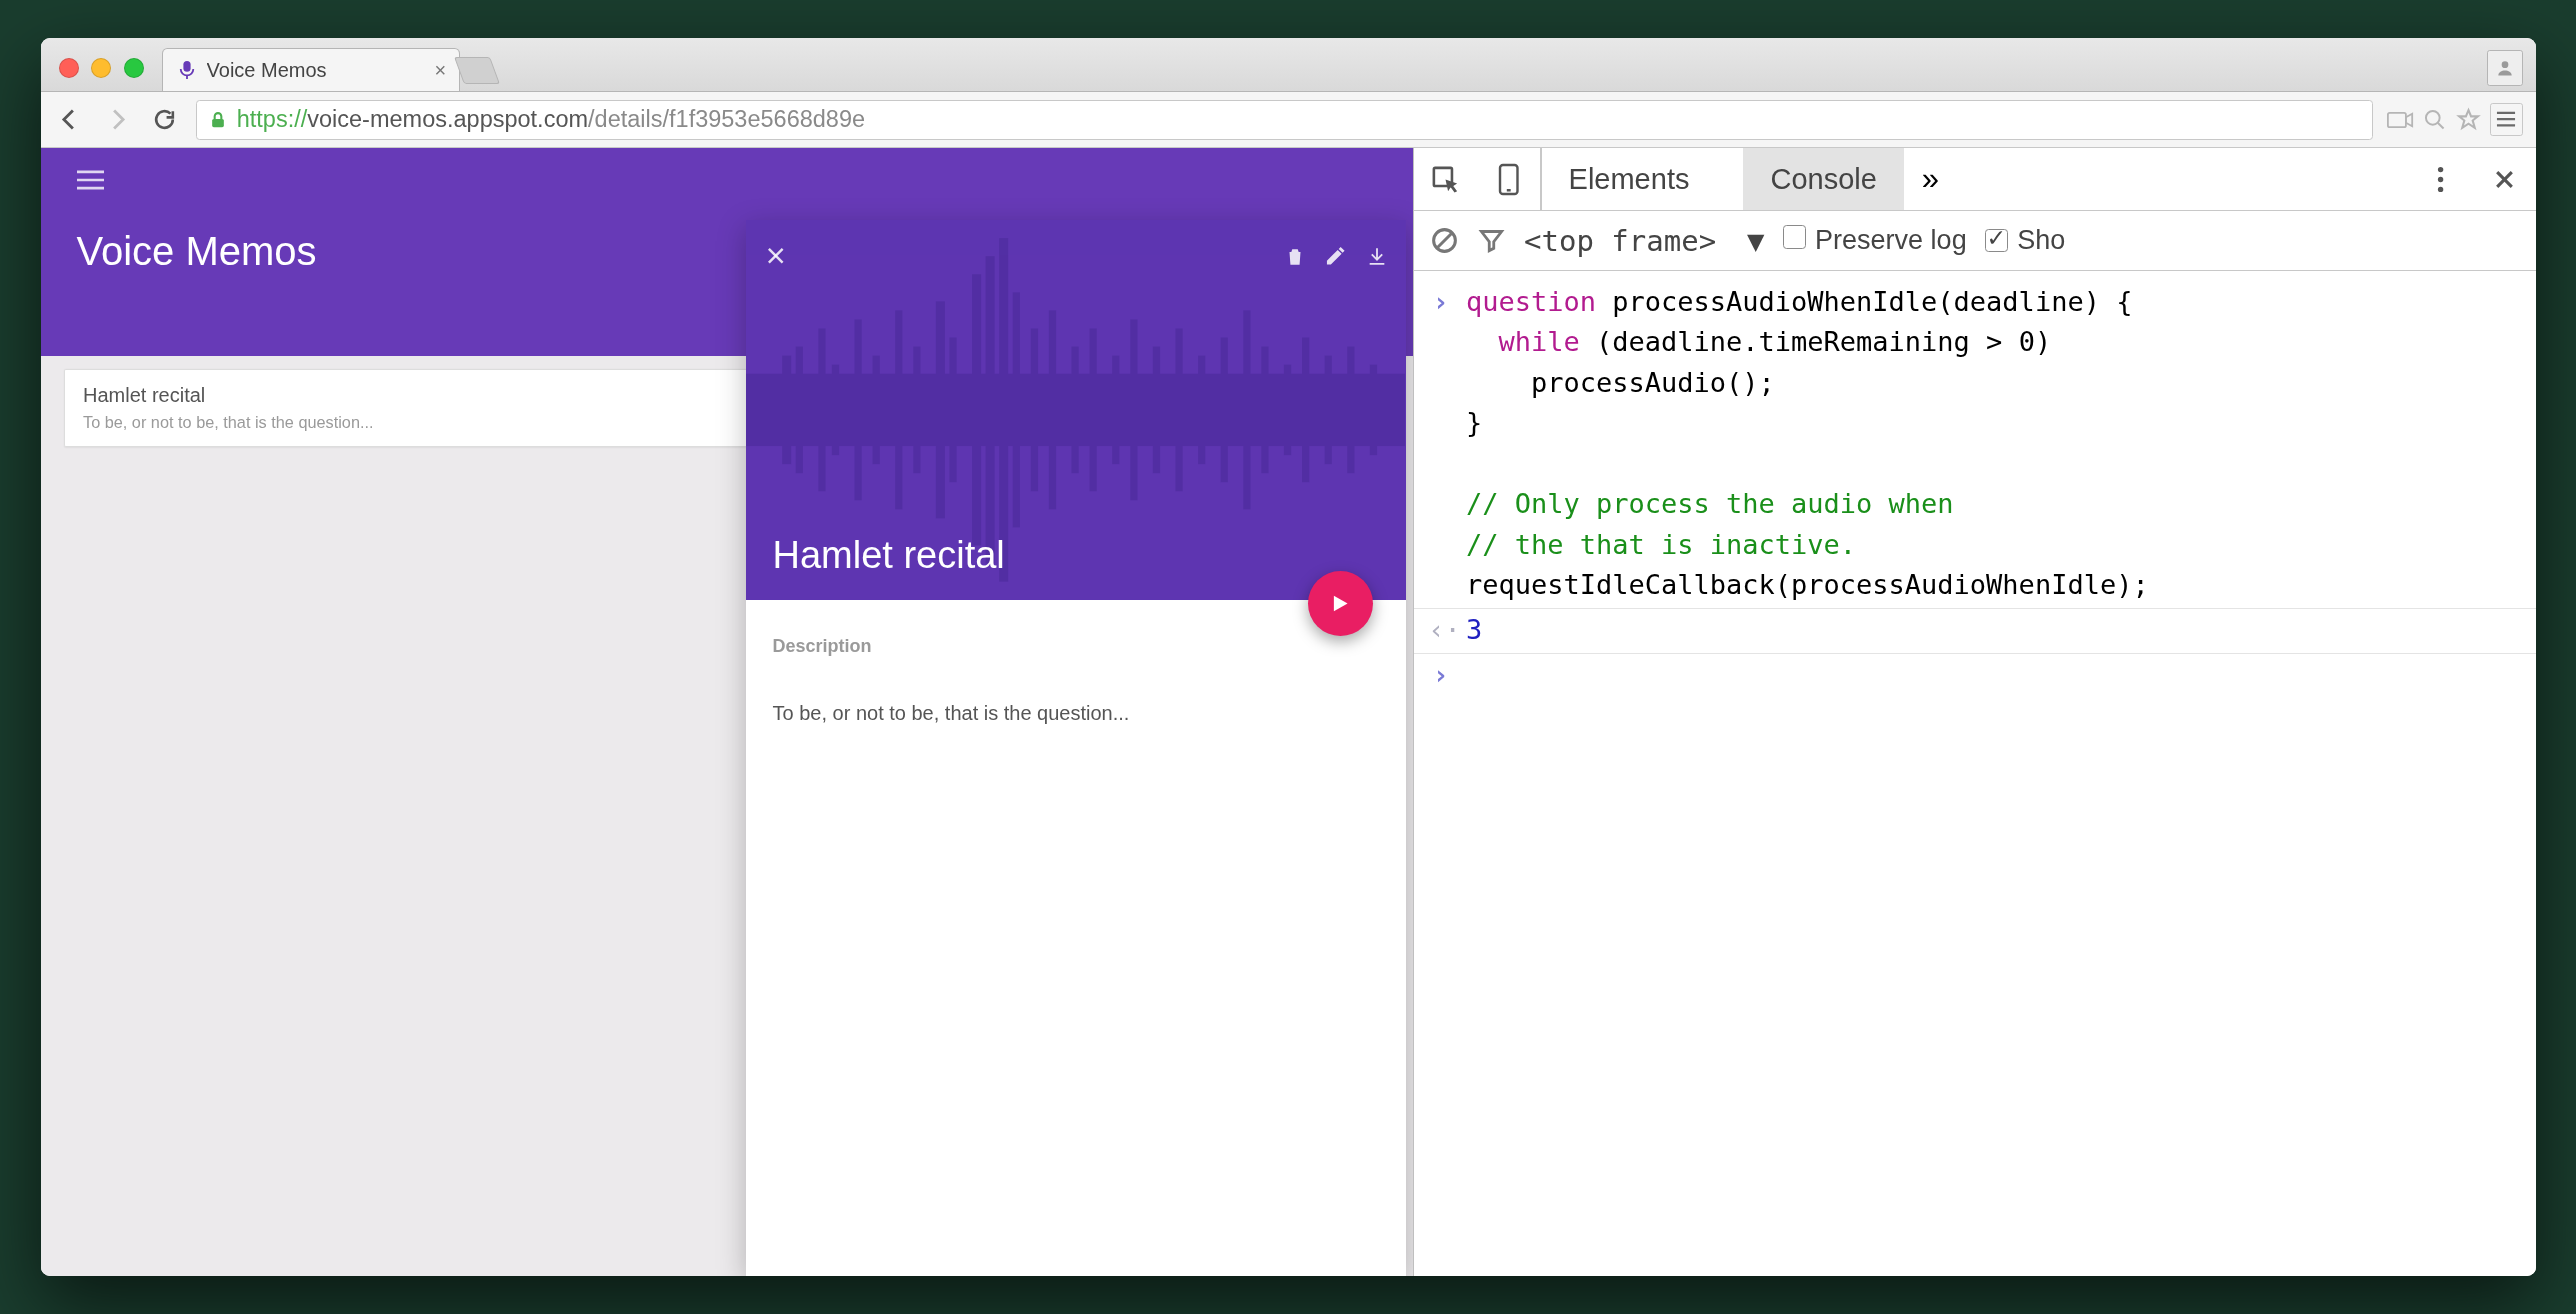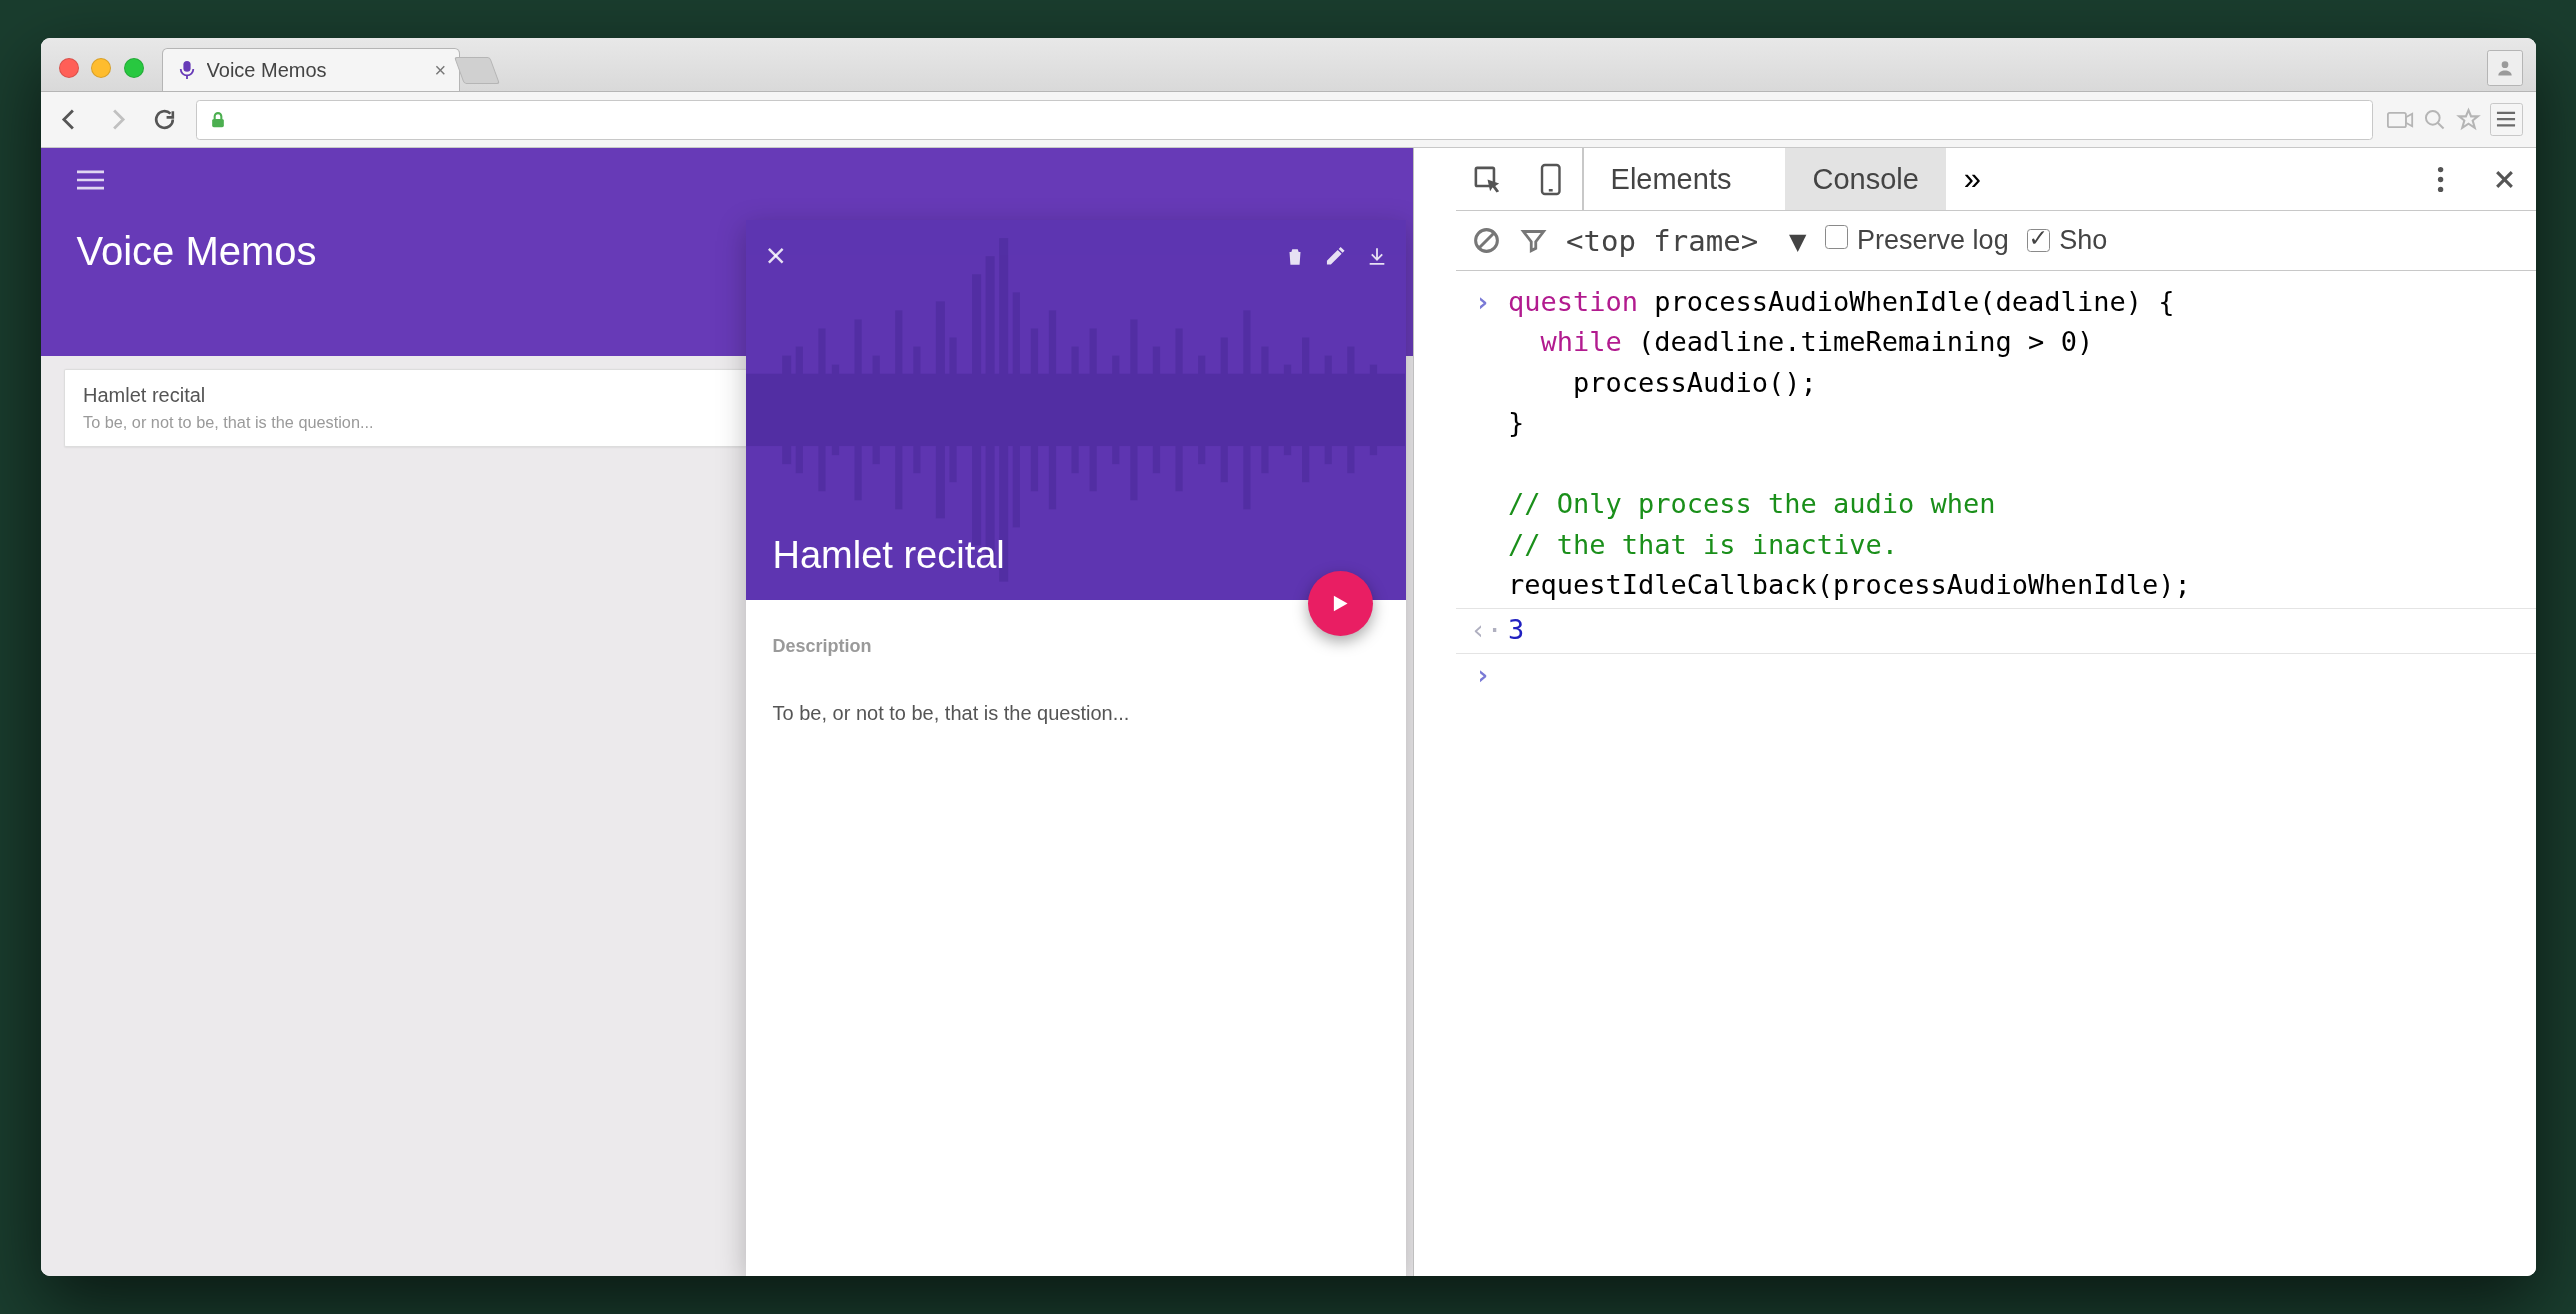--- a/index.html
+++ b/index.html
@@ -182,21 +182,20 @@
   .detail-body .desc { font-size:20px; color:#555; margin-top:45px; }
 
   
   .devtools {
     flex: 0 0 45%;
     min-width: 1030px;
     border-left: 0.9px solid #bfbfbf;
     display:flex;
     flex-direction:column;
     background:#fff;
-    padding-left:42px;
   }
   .dt-tabs {
     height: 63px;
     border-bottom: 1.8px solid #c8c8c8;
     display:flex;
     align-items:stretch;
   }
   .dt-ibtn {
     width: 63px;
     display:flex;align-items:center;justify-content:center;
@@ -307,20 +306,23 @@
           <path d="M20 12a8 8 0 1 1-2.3-5.6"></path>
           <path d="M20 4v6h-6"></path>
         </svg>
     </div>
     <div class="omnibox">
       <span class="lock">
         <svg width="20" height="23.5" viewBox="0 0 24 24" fill="#4caf50">
             <rect x="5" y="11" width="14" height="10" rx="2"></rect>
             <path d="M8 11V8a4 4 0 0 1 8 0v3" fill="none" stroke="#4caf50" stroke-width="2.5"></path>
           </svg>
+      </span>
+      <span>
+        <span class="url-secure">https://</span><span>voice-memos.appspot.com</span><span class="url-rest">/details/f1f3953e5668d89e</span>
       </span>
     </div>
     <div class="rightctl">
       <span>
         <svg width="27" height="22" viewBox="0 0 30 24" fill="none" stroke="#b5b5b5" stroke-width="2">
             <rect x="1" y="4" width="20" height="16" rx="2"></rect>
             <path d="M21 9l7-4v14l-7-4z"></path>
           </svg>
       </span>
       <span>

